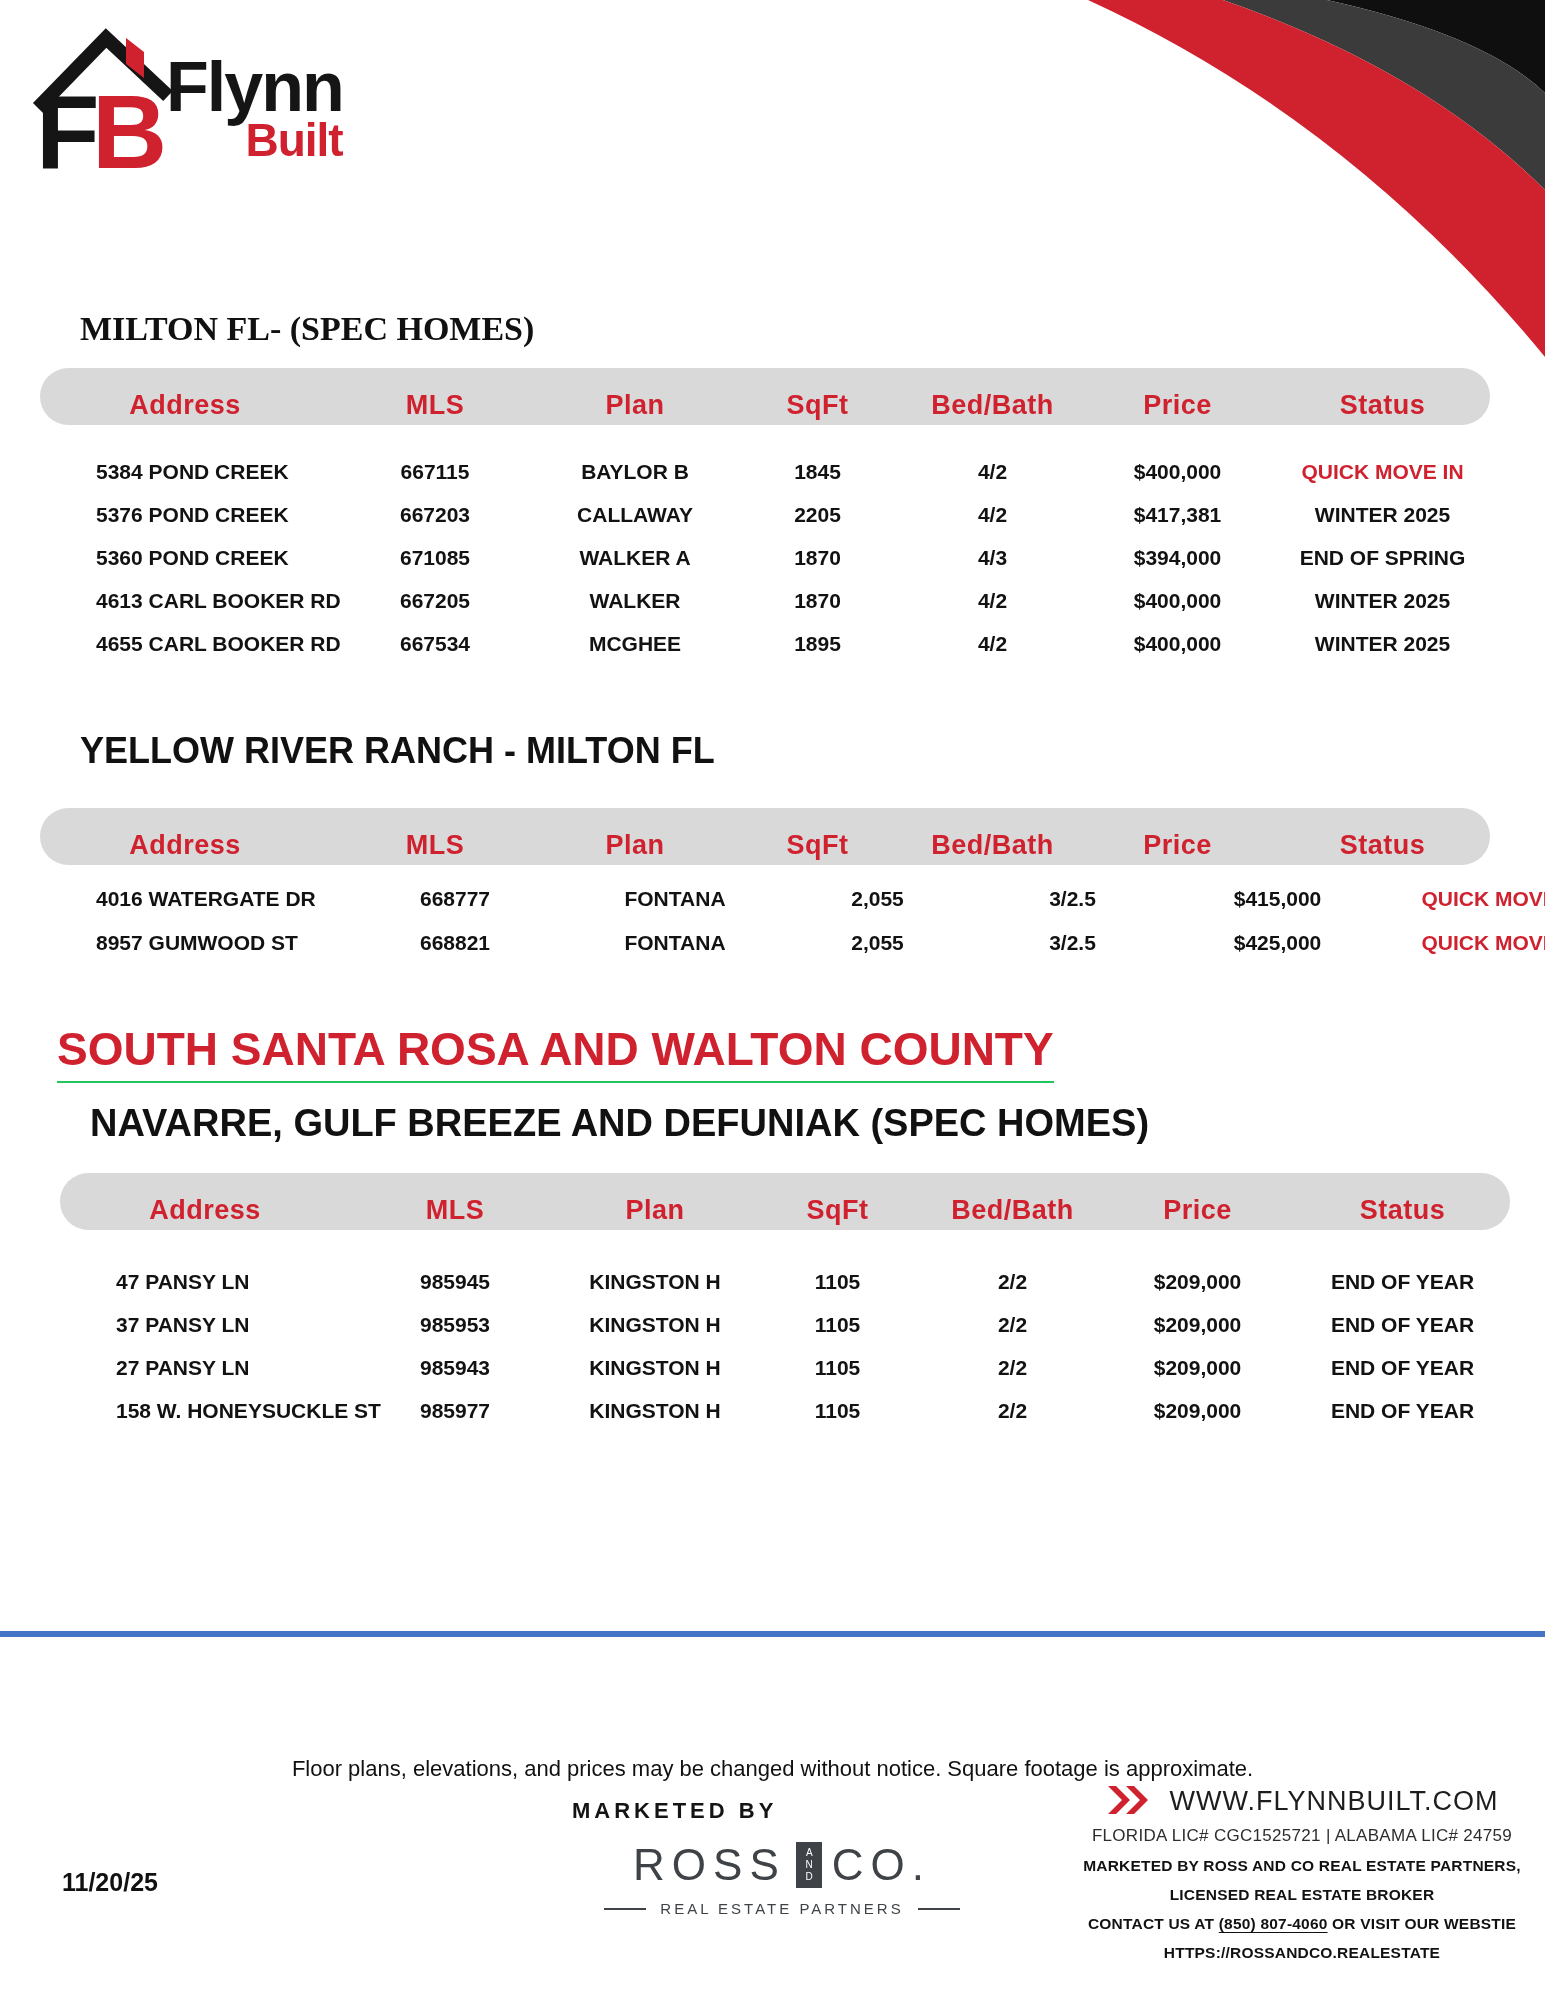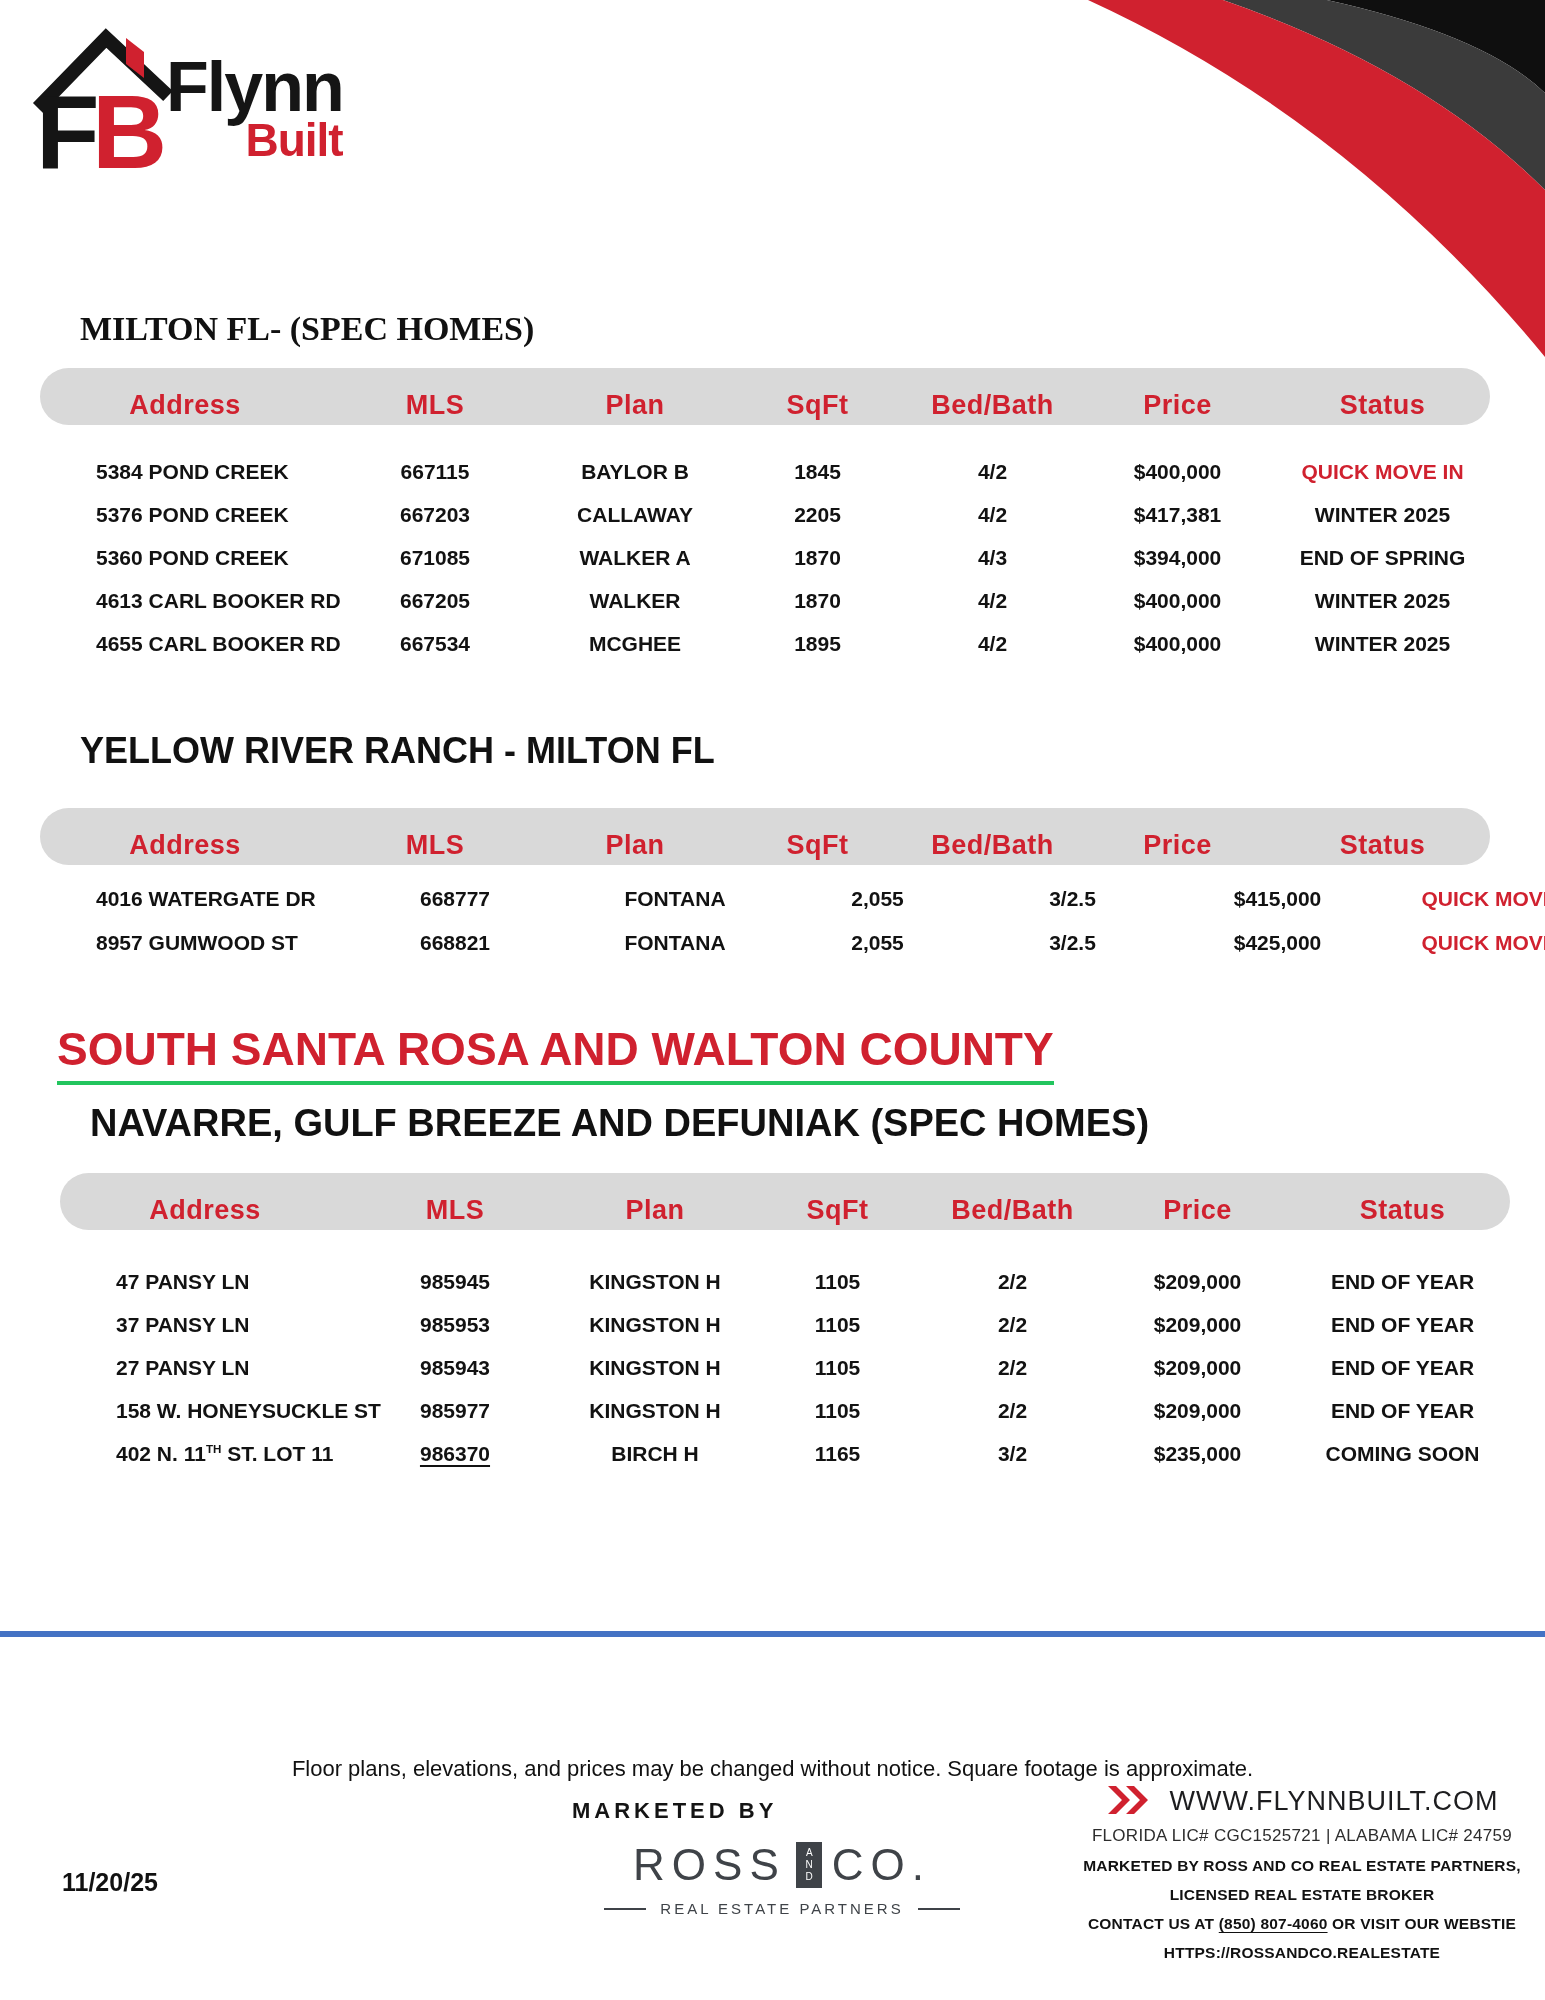--- a/index.html
+++ b/index.html
@@ -10,21 +10,21 @@
   
   .logo{position:absolute;top:26px;left:30px;display:flex;align-items:flex-start;}
   .logo-text{margin-left:-14px;margin-top:28px;}
   .logo-flynn{font-size:70px;font-weight:bold;color:#151515;line-height:0.95;letter-spacing:-2px;}
   .logo-built{font-size:46px;font-weight:bold;color:#d0212f;line-height:1;text-align:right;margin-top:-4px;letter-spacing:-1px;}
   
   .sec-title{position:absolute;margin:0;font-weight:bold;color:#111;letter-spacing:0px;white-space:nowrap;}
   #t1-title{top:310px;left:80px;font-size:34px;font-family:Liberation Serif, serif;}
   #t2-title{top:730px;left:80px;font-size:36px;}
   #region-title{top:1022px;left:57px;font-size:46px;color:#d0212f;
-       border-bottom:4px solid #22c55e;padding-bottom:5px;}
+       border-bottom:2px solid #22c55e;padding-bottom:5px;}
   #t3-title{top:1102px;left:90px;font-size:38px;}
   
   .table{position:absolute;width:1450px;}
   #table1{top:368px;left:40px;}
   #table2{top:808px;left:40px;}
   #table3{top:1173px;left:60px;}
   .thead{display:grid;grid-template-columns:290px 210px 190px 175px 175px 195px 215px;
          background:#d9d9d9;border-radius:29px;height:57px;align-items:center;}
   .th{text-align:center;color:#d0212f;font-weight:bold;font-size:27px;letter-spacing:0.5px;margin-top:17px;}
   .tbody{padding-top:25px;}
@@ -224,29 +224,20 @@
         </div>
         <div class="trow">
           <div class="td addr">158 W. HONEYSUCKLE ST</div>
           <div class="td">985977</div>
           <div class="td">KINGSTON H</div>
           <div class="td">1105</div>
           <div class="td">2/2</div>
           <div class="td">$209,000</div>
           <div class="td">END OF YEAR</div>
         </div>
-        <div class="trow">
-          <div class="td addr">402 N. 11<sup>TH</sup> ST. LOT 11</div>
-          <div class="td u">986370</div>
-          <div class="td">BIRCH H</div>
-          <div class="td">1165</div>
-          <div class="td">3/2</div>
-          <div class="td">$235,000</div>
-          <div class="td">COMING SOON</div>
-        </div>
       </div>
   </div>
 
   <div id="banner">
     <div class="blue-line"></div>
     <div class="blue-line"></div>
   </div>
 
   <div id="disclaimer">Floor plans, elevations, and prices may be changed without notice. Square footage is approximate.</div>
 

